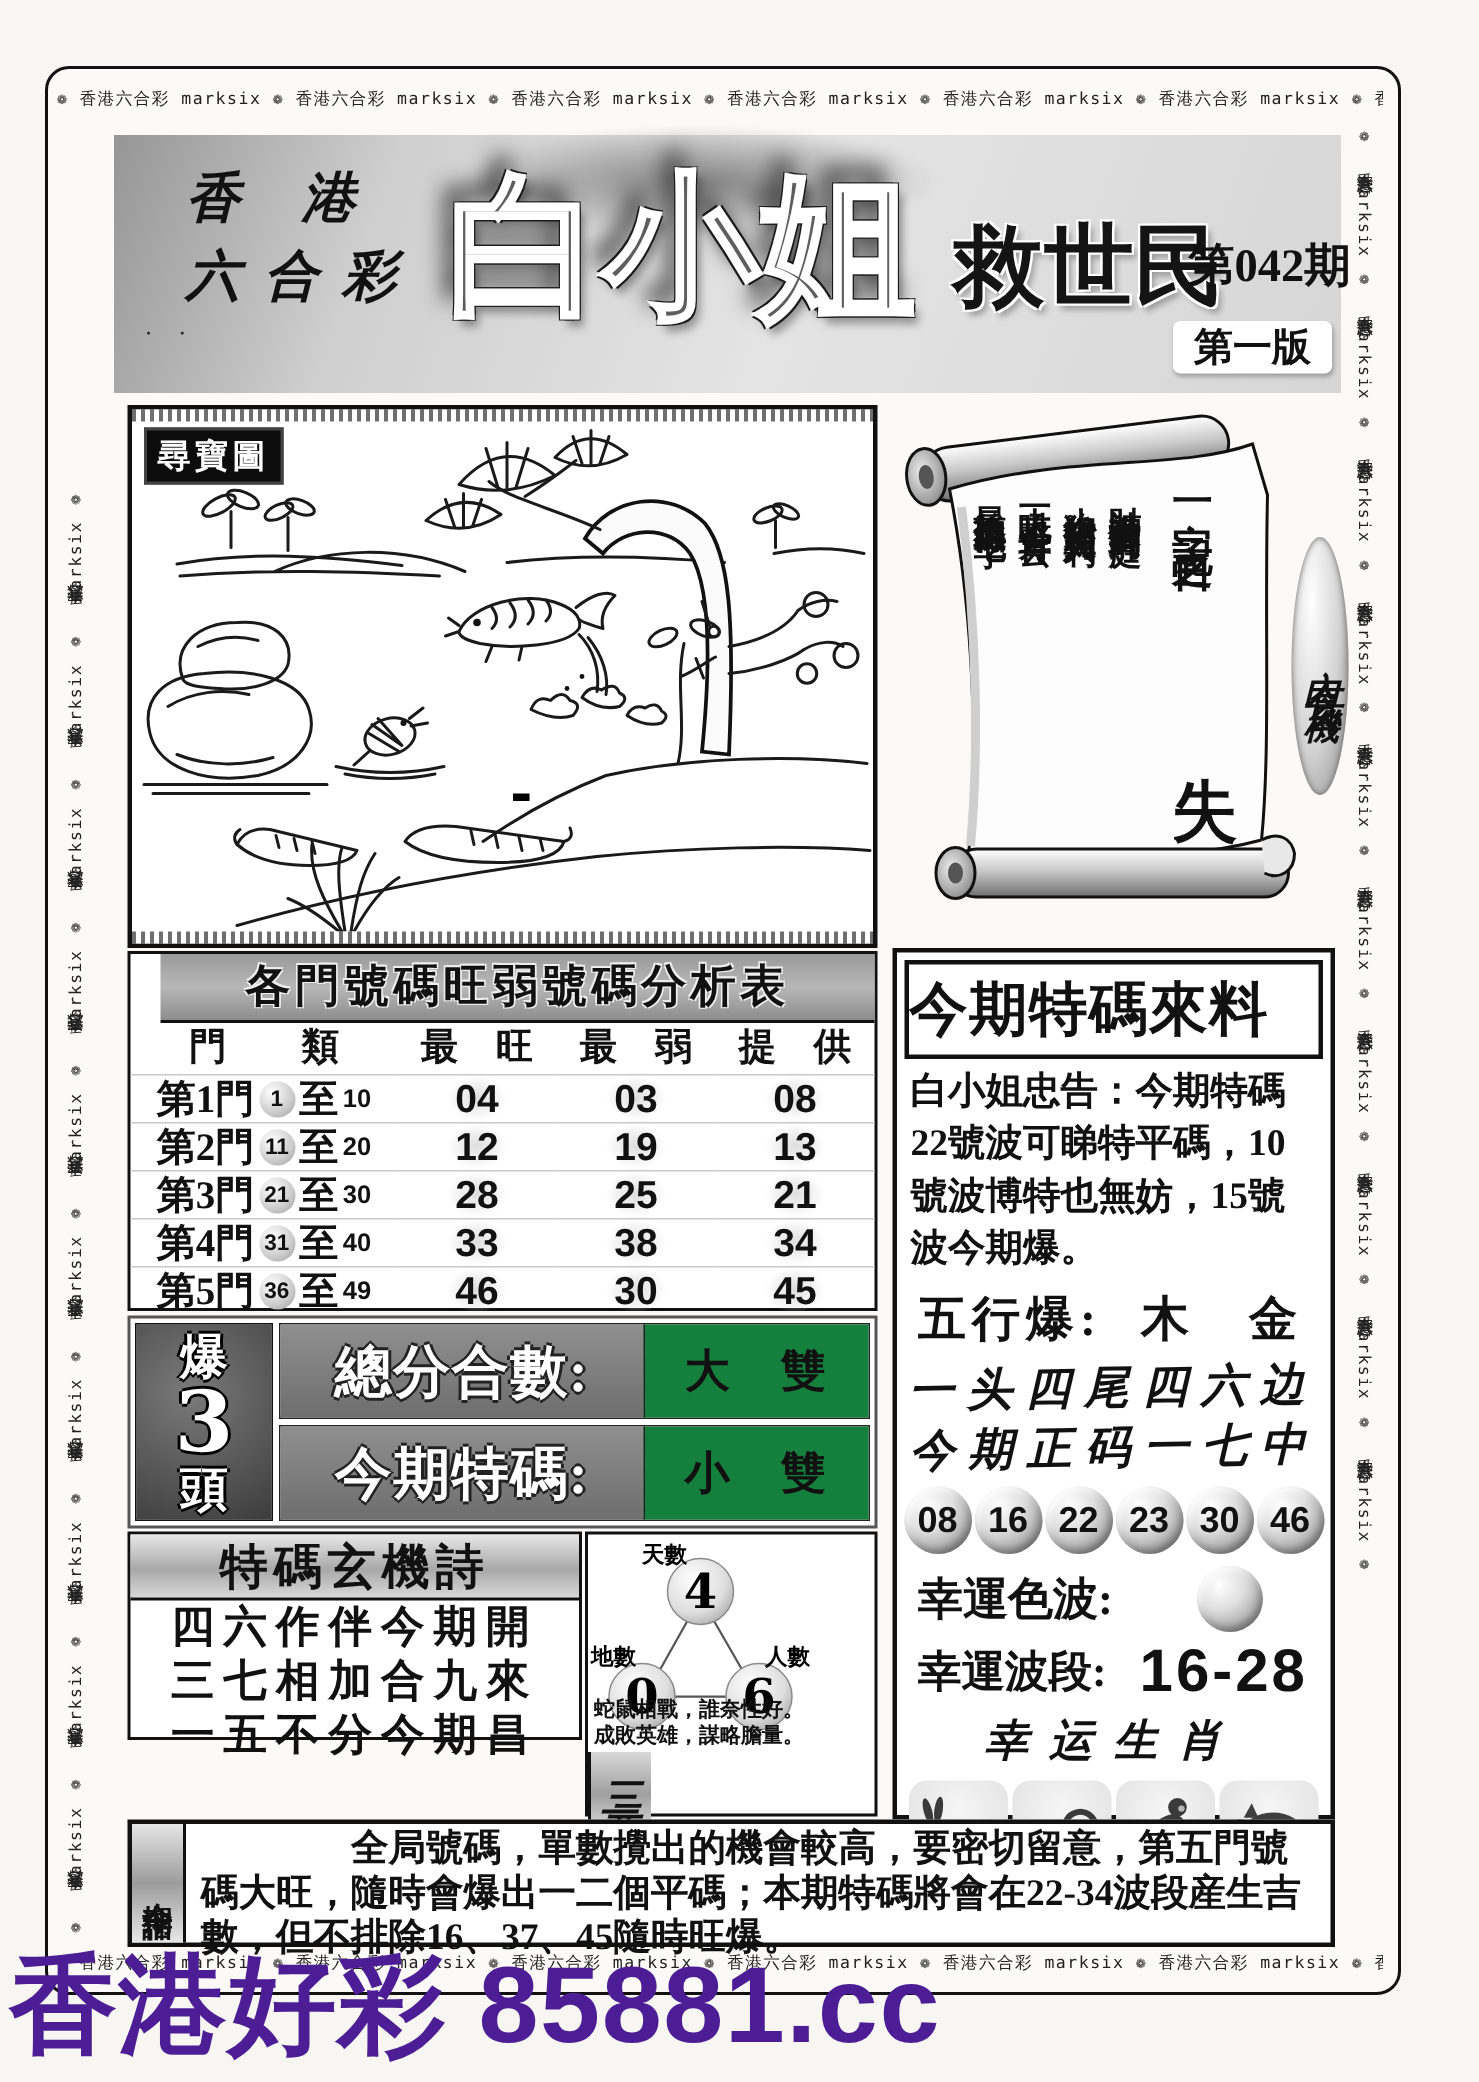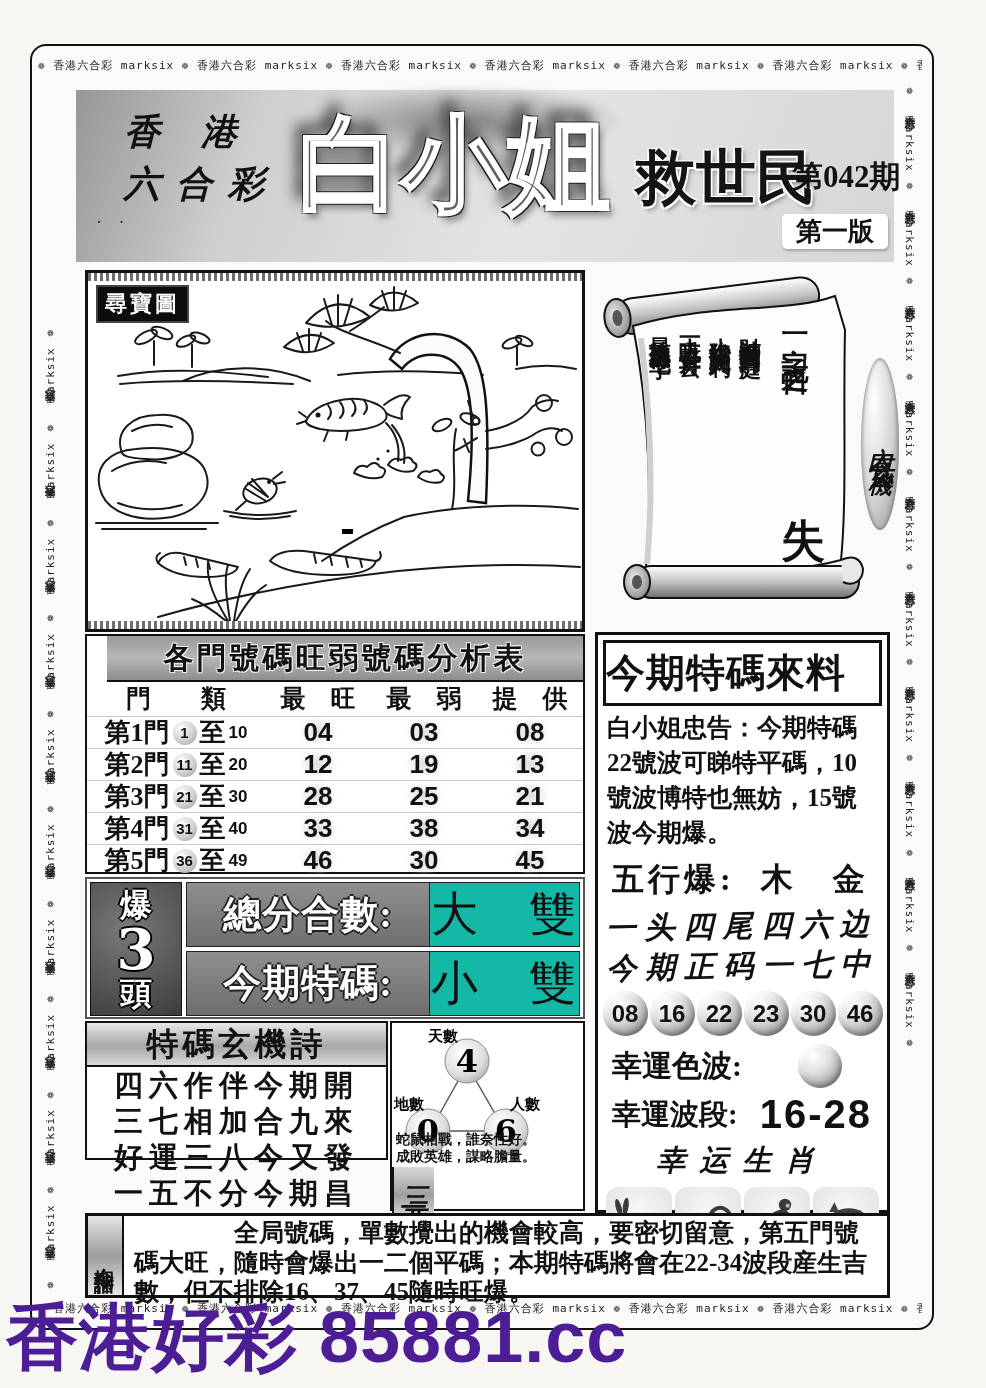--- a/index.html
+++ b/index.html
@@ -76,22 +76,22 @@
   .burst-head{grid-row:1/3;background:radial-gradient(circle at 40% 35%,#7a7a7a,#3c3c3c);
       display:flex;flex-direction:column;align-items:center;justify-content:center;border:1px solid #111;}
   .burst-head .bc{color:#fff;font-weight:900;line-height:1;
       text-shadow:-2px 0 0 #000,2px 0 0 #000,0 -2px 0 #000,0 2px 0 #000;}
   .bc1,.bc3{font-size:32px;}
   .bc2{font-size:56px;font-family:"DejaVu Serif",serif;}
   .burst-row{display:flex;border:1px solid #222;}
   .burst-label{flex:0 0 242px;background:linear-gradient(180deg,#8f8f8f,#6e6e6e);color:#fff;
       display:flex;align-items:center;justify-content:center;font-size:38px;font-weight:900;letter-spacing:1px;
       text-shadow:-2px 0 0 #222,2px 0 0 #222,0 -2px 0 #222,0 2px 0 #222;}
-  .burst-value{flex:1;background:#14b8a6;display:flex;align-items:center;justify-content:center;
-      font-size:47px;font-weight:400;letter-spacing:2px;border-left:1px solid #222;}
+  .burst-value{flex:1;background:#15803d;display:flex;align-items:center;justify-content:center;
+      font-size:30px;font-weight:700;letter-spacing:2px;border-left:1px solid #222;}
   
   .poem{position:absolute;left:85px;top:1021px;width:303px;height:139px;border:2px solid #111;
       box-sizing:border-box;background:#fff;}
   .poem-title{height:42px;line-height:42px;text-align:center;font-size:32px;font-weight:900;letter-spacing:4px;
       background:linear-gradient(180deg,#e8e8e8,#a8a8a8 55%,#d8d8d8);border-bottom:2px solid #111;}
   .poem-line{font-size:29px;font-weight:900;letter-spacing:6px;text-align:center;line-height:35px;margin-top:1px;}
   
   .sanyuan{position:absolute;left:390px;top:1021px;width:195px;height:190px;border:2px solid #111;
       box-sizing:border-box;background:#fff;display:flex;flex-direction:column;}
   .sy-main{position:relative;width:151px;height:100%;}
@@ -359,21 +359,20 @@
     <div class="burst-row">
       <div class="burst-label">今期特碼:</div>
       <div class="burst-value">小　雙</div>
     </div>
   </div>
 
   <div class="poem">
     <div class="poem-title">特碼玄機詩</div>
     <div class="poem-line">四六作伴今期開</div>
     <div class="poem-line">三七相加合九來</div>
-    <div class="poem-line">好運三八今又發</div>
     <div class="poem-line">一五不分今期昌</div>
   </div>
 
   <div class="sanyuan">
     <div class="sy-main">
       <svg width="151" height="140" viewBox="0 0 151 140">
         <defs>
           <radialGradient id="syg" cx=".38" cy=".32" r=".85">
             <stop offset="0" stop-color="#fff"></stop>
               <stop offset=".6" stop-color="#ddd"></stop>

